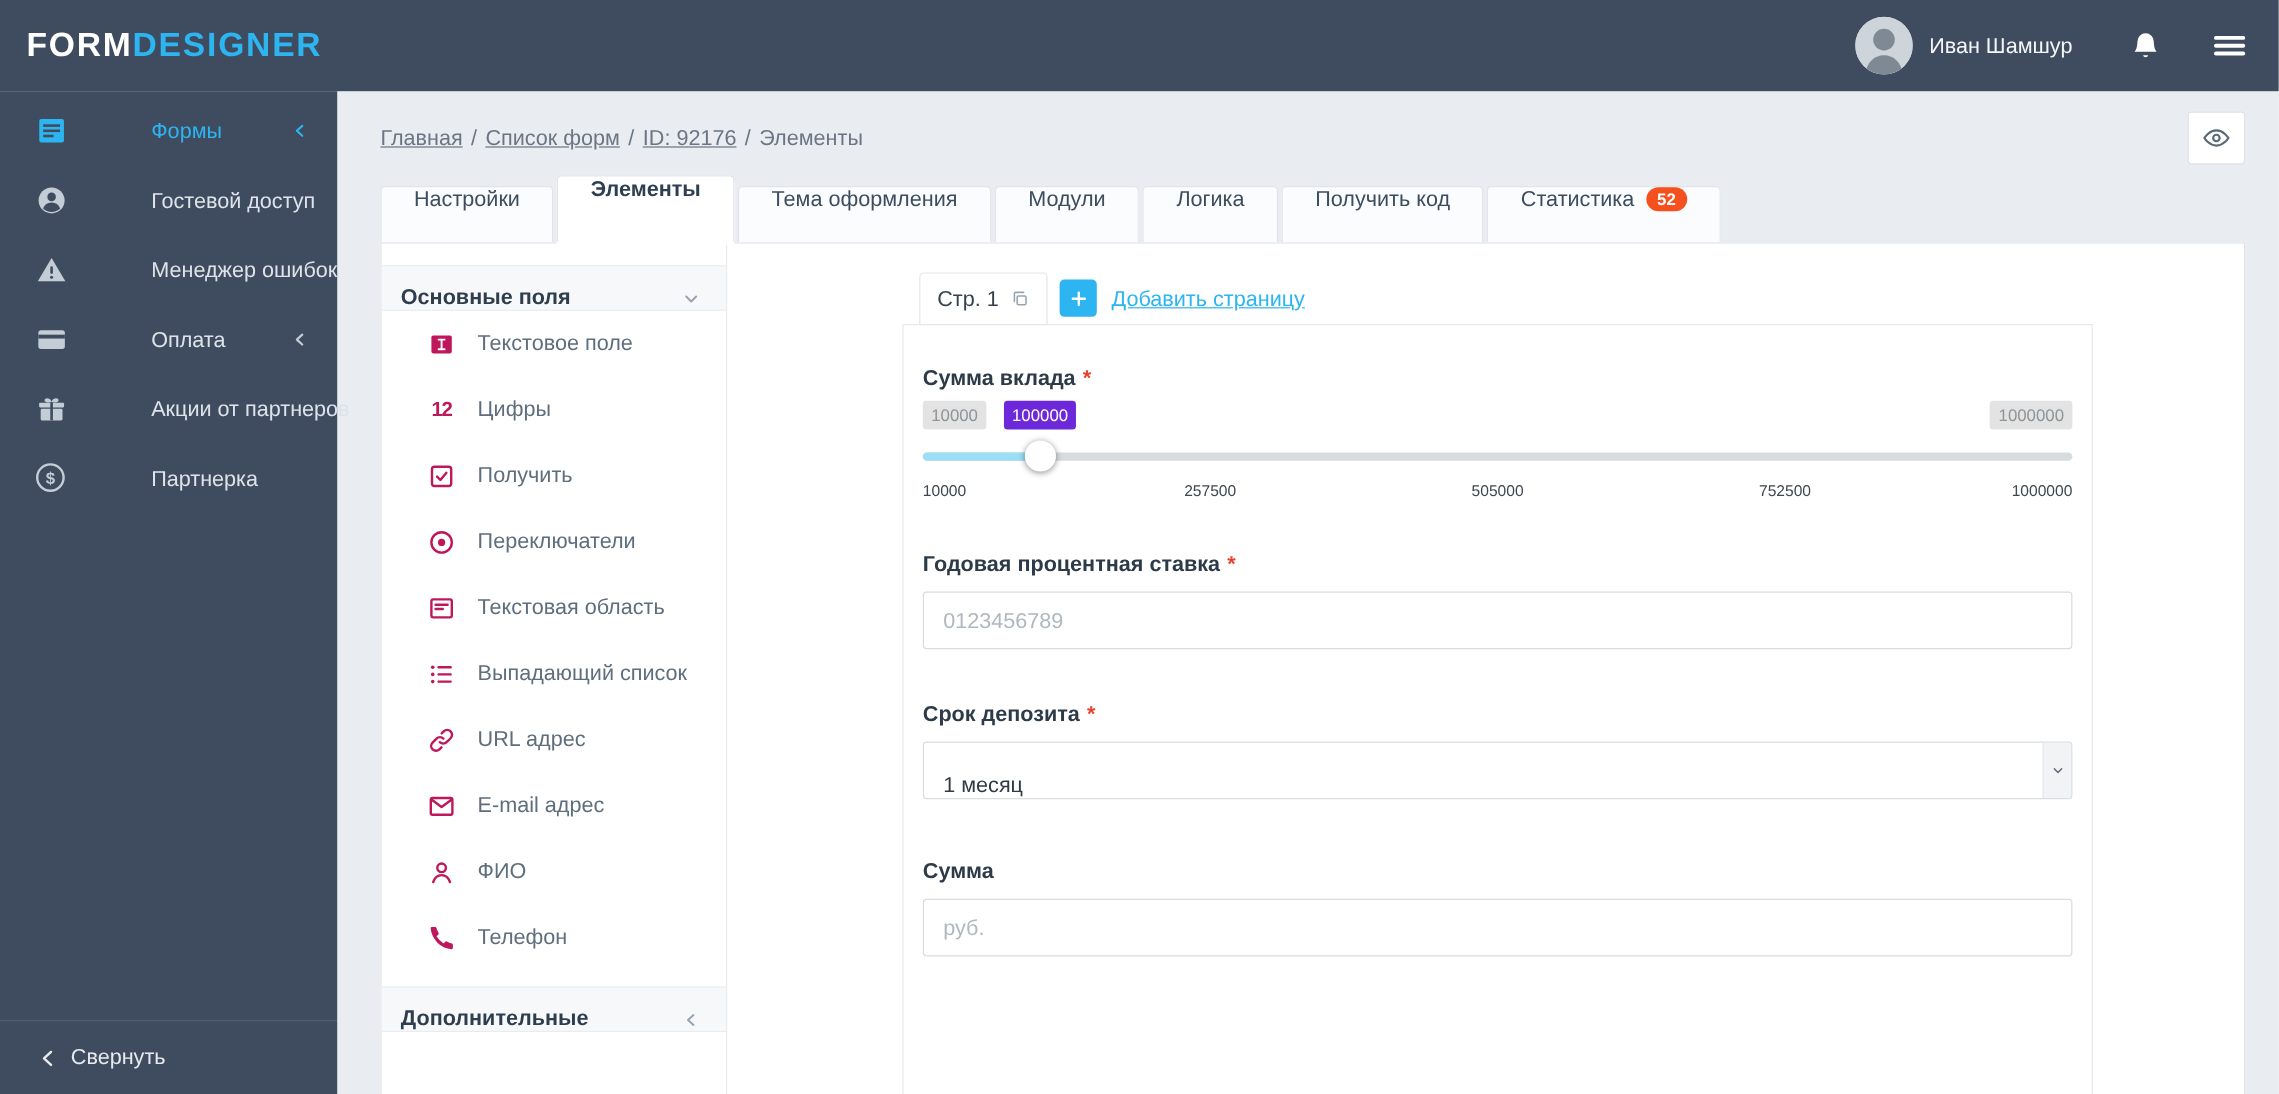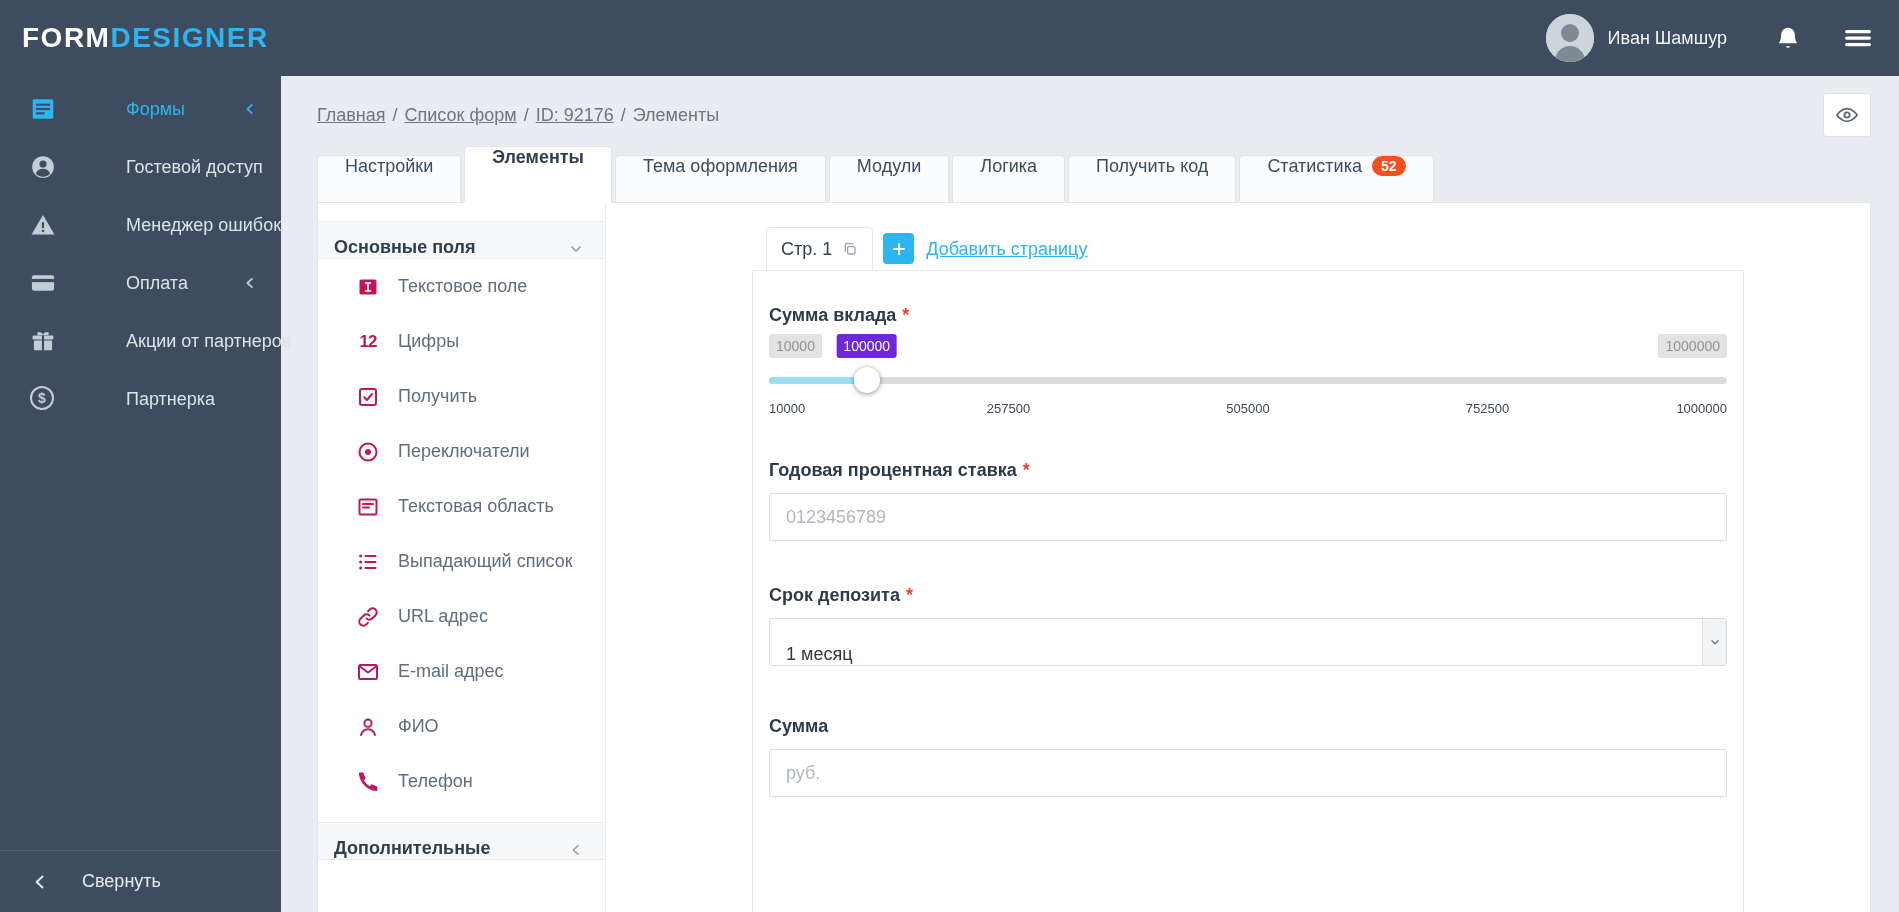--- a/index.html
+++ b/index.html
@@ -43,21 +43,21 @@
     width: 24px; height: 24px; border: 2px solid currentColor; border-radius: 50%;
     display: flex; align-items: center; justify-content: center;
     font-size: 14px; font-weight: bold; line-height: 1;
   }
   .num-glyph { font-size: 17px; font-weight: bold; letter-spacing: -1px; }
   .collapse-row {
     position: absolute; bottom: 0; left: 0; right: 0; height: 62px;
     display: flex; align-items: center; padding: 0 30px;
     color: #e7ebef; font-size: 18px; border-top: 1px solid rgba(255,255,255,0.10); cursor: pointer;
   }
-  .collapse-row .si-label { margin-left: 32px; }
+  .collapse-row .si-label { margin-left: 9px; }
 
   
   .main { position: absolute; left: 281px; top: 76px; right: 0; bottom: 0; background: #e9edf2; }
   .crumb-row {
     display: flex; justify-content: space-between; align-items: center;
     margin: 16px 28px 0 36px; height: 46px;
   }
   .breadcrumb { font-size: 18px; color: #6b7684; display: flex; align-items: center; text-align: right; }
   .breadcrumb a { color: #6b7684; text-decoration: underline; cursor: pointer; }
   .crumb-sep { padding: 0 7px; }

